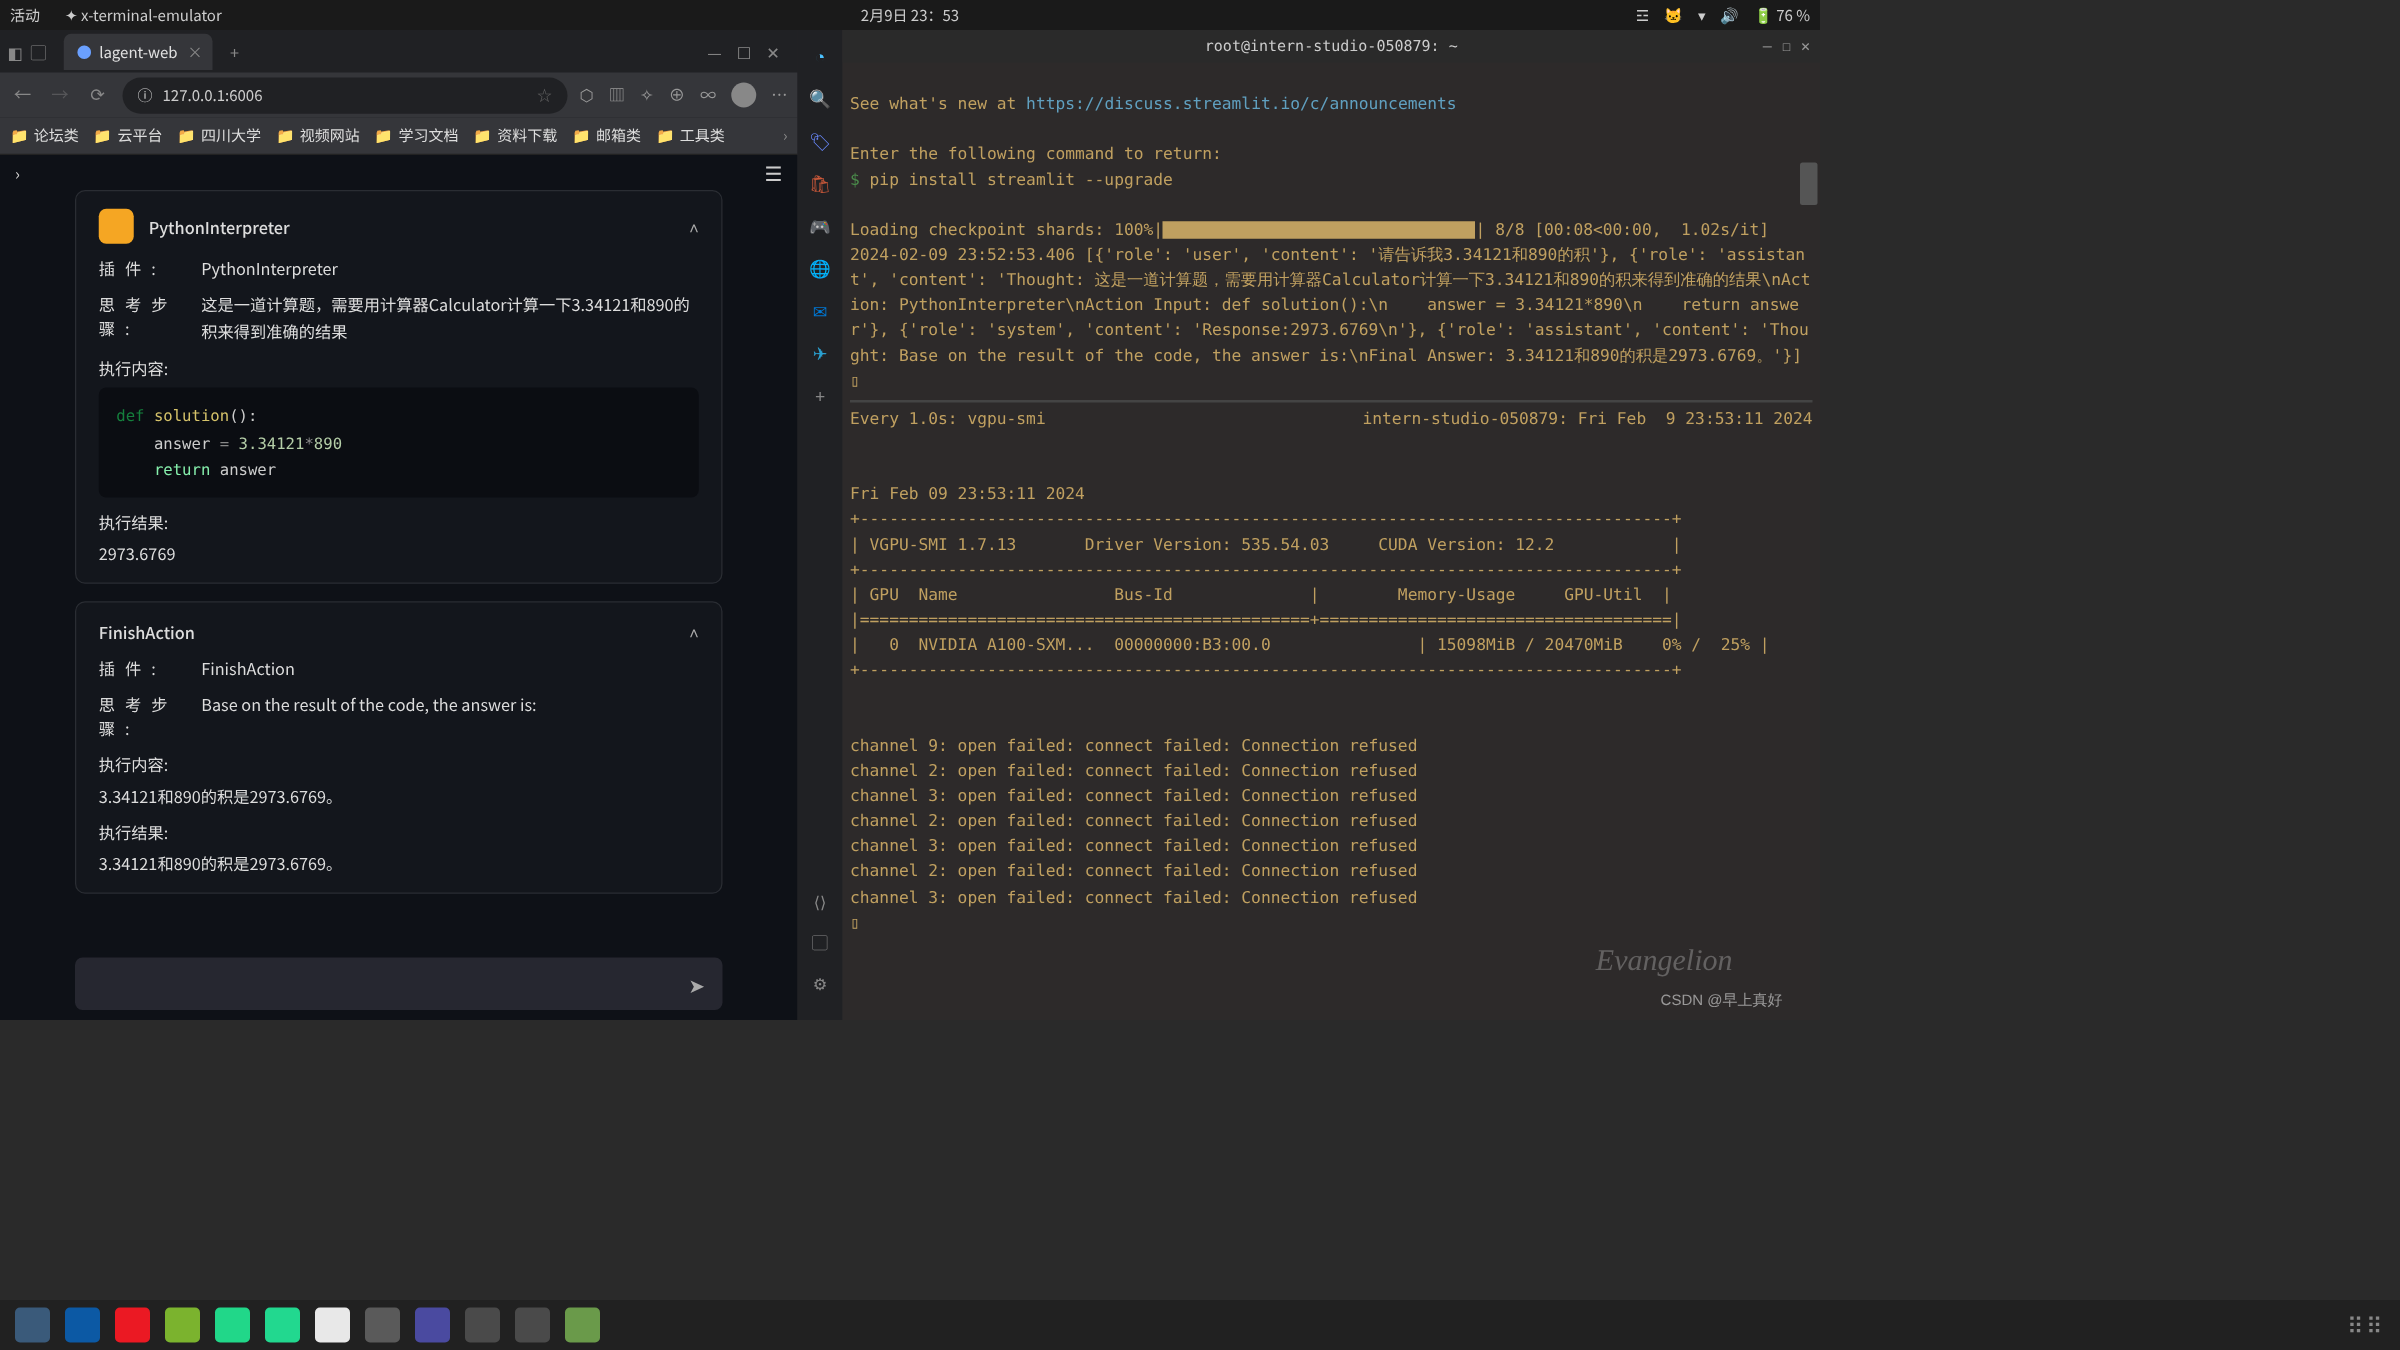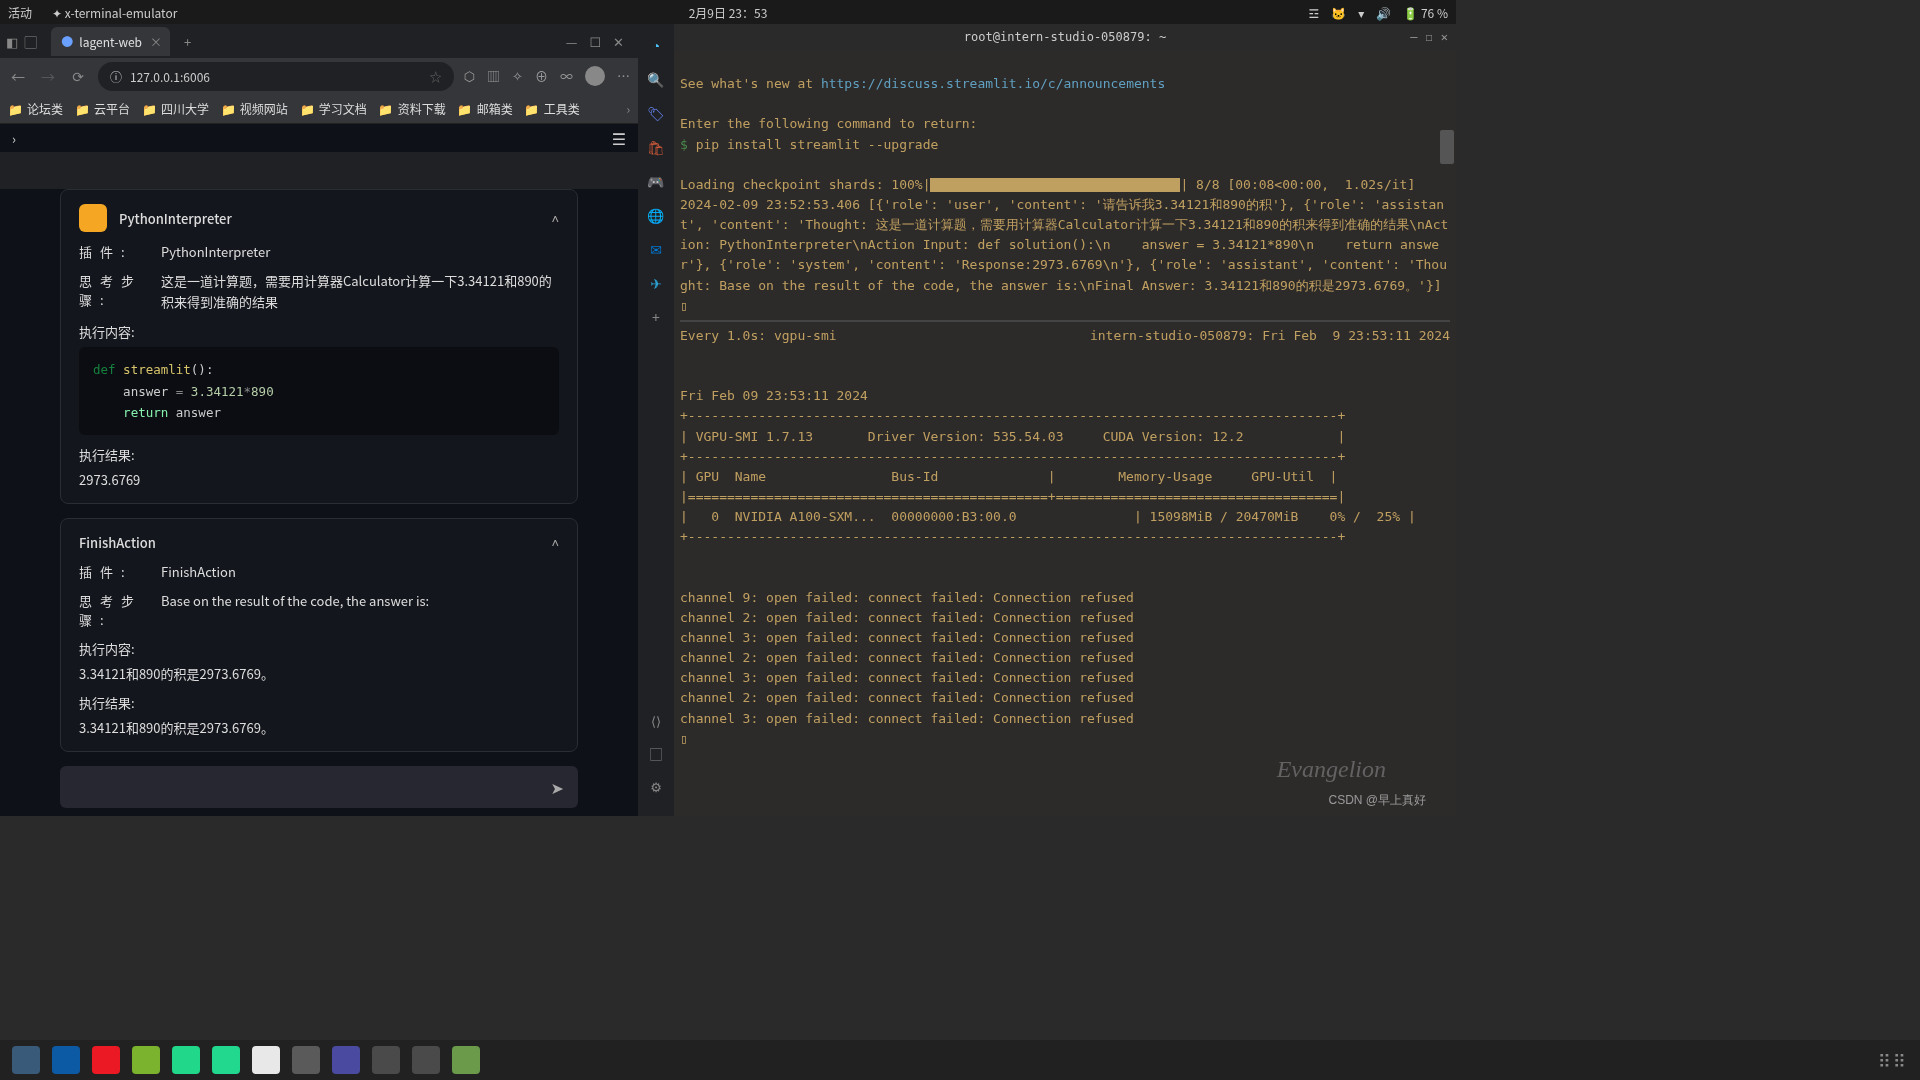--- a/index.html
+++ b/index.html
@@ -21,21 +21,21 @@
 .url-box { flex: 1; background: #202124; border-radius: 18px; padding: 6px 12px; display: flex; align-items: center; gap: 8px; font-size: 12px; color: #ccc; }
 .url-box .star { margin-left: auto; color: #666; }
 .addr-icons { display: flex; gap: 12px; color: #999; font-size: 13px; }
 .avatar { width: 20px; height: 20px; border-radius: 50%; background: #888; }
 .bm-bar { height: 30px; display: flex; align-items: center; padding: 0 8px; gap: 12px; background: #35363a; font-size: 12px; color: #ddd; border-bottom: 1px solid #222; }
 .bm { display: flex; align-items: center; gap: 4px; }
 .bm .folder { color: #e8b85a; }
 .content-header { height: 28px; display: flex; align-items: center; padding: 0 12px; background: #0e1117; }
 .content-header .chev { color: #ccc; }
 .content-header .menu-icon { margin-left: auto; color: #ccc; font-size: 16px; }
-.content-area { flex: 1; background: #0e1117; padding: 0 60px 8px 60px; overflow: hidden; font-size: 13px; margin-top: 37px; }
+.content-area { flex: 1; background: #0e1117; padding: 0 60px 8px 60px; overflow: hidden; font-size: 13px; }
 .card { background: #13161c; border: 1px solid #2a2d33; border-radius: 8px; padding: 14px 18px; margin-bottom: 14px; color: #ddd; }
 .card-head { display: flex; align-items: center; margin-bottom: 10px; }
 .avatar-block { width: 28px; height: 28px; background: #f5a623; border-radius: 6px; margin-right: 12px; }
 .card-title { font-weight: 500; font-size: 13px; }
 .collapse { margin-left: auto; color: #aaa; }
 .kv { display: flex; margin: 8px 0; gap: 12px; }
 .kv .k { width: 70px; letter-spacing: 8px; flex-shrink: 0; }
 .kv .v { flex: 1; line-height: 1.6; }
 .label { margin: 10px 0 6px; }
 .code-block { background: #0b0d12; border-radius: 6px; padding: 12px 14px; font-family: monospace; font-size: 12.5px; line-height: 1.7; white-space: pre; color: #ccc; }
@@ -172,21 +172,21 @@
         </div>
         <div class="kv">
             <span class="k">插件:</span>
             <span class="v">PythonInterpreter</span>
           </div>
         <div class="kv">
             <span class="k">思考步骤:</span>
             <span class="v">这是一道计算题，需要用计算器Calculator计算一下3.34121和890的积来得到准确的结果</span>
           </div>
         <div class="label">执行内容:</div>
-        <div class="code-block"><span class="kw-def">def</span> <span class="kw-fn">streamlit</span><span>():</span>
+        <div class="code-block"><span class="kw-def">def</span> <span class="kw-fn">solution</span><span>():</span>
 <span>    answer </span><span class="kw-op">=</span><span class="kw-num"> 3.34121</span><span class="kw-op">*</span><span class="kw-num">890</span>
 <span class="kw-ret">    return</span><span> answer</span></div>
         <div class="label">执行结果:</div>
         <div>2973.6769</div>
       </div>
 
       <div class="card">
         <div class="card-head">
           <span class="card-title">FinishAction</span>
           <span class="collapse">˄</span>

